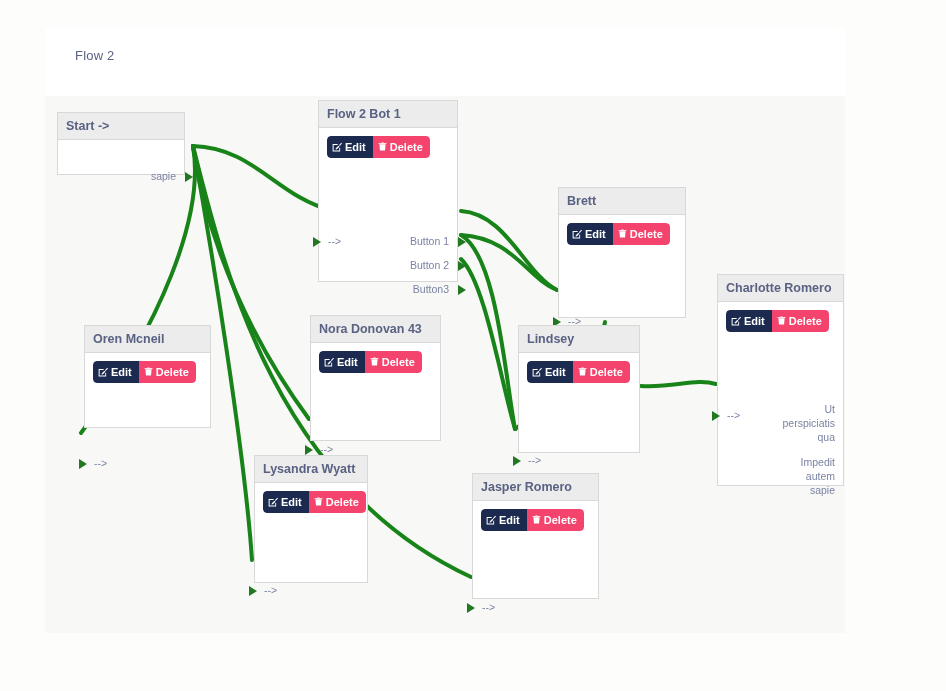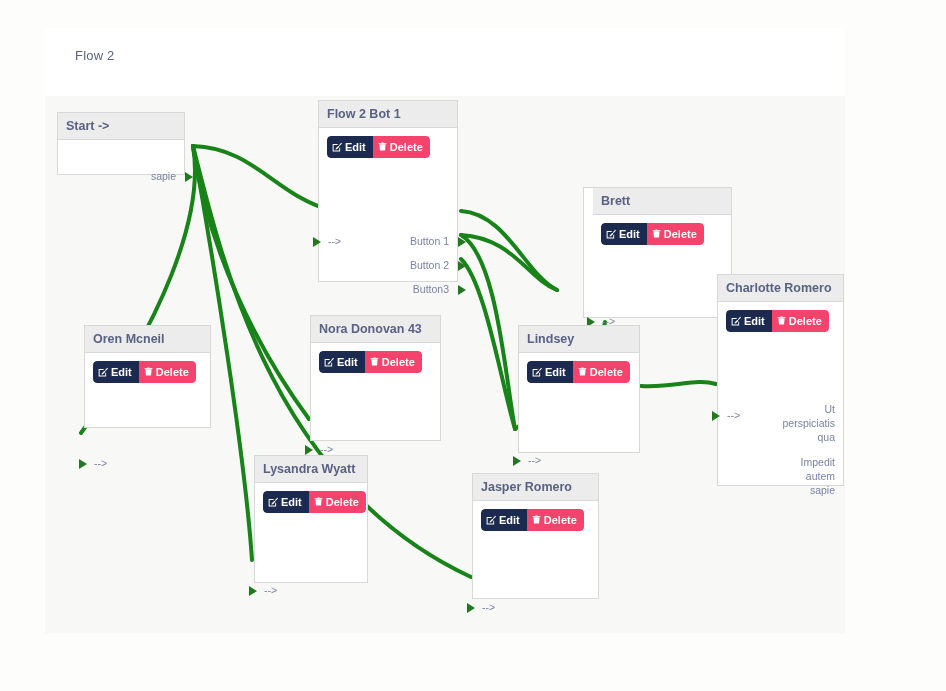--- a/index.html
+++ b/index.html
@@ -200,21 +200,21 @@
             <div class="port port-in" style="top: 107px;">--&gt;</div>
             <div class="marker marker-in" style="top: 109px;"></div>
             <div class="port port-out" style="top: 107px;">Button 1</div>
             <div class="marker marker-out" style="top: 109px;"></div>
             <div class="port port-out" style="top: 131px;">Button 2</div>
             <div class="marker marker-out" style="top: 133px;"></div>
             <div class="port port-out" style="top: 155px;">Button3</div>
             <div class="marker marker-out" style="top: 157px;"></div>
           </div>
         </div>
-        <div class="node" style="left: 538px; top: 91px; width: 149px; height: 131px; padding-left: 9px;">
+        <div class="node" style="left: 513px; top: 91px; width: 128px; height: 131px;">
           <div class="node-header">Brett</div>
           <div class="node-body">
             <div class="btn-row">
               <div class="btn btn-edit">
                 <svg width="10" height="10" viewBox="0 0 16 16">
                   <path fill="#ffffff" d="M1 3h8v1.6H2.6v9H11.6V9H13v6H1z"></path>
                   <path fill="#ffffff" d="M14.8 1.2 11 5l1.2 1.2L16 2.4z"></path>
                   <path fill="#ffffff" d="M10.2 5.8 6.2 9.8 5.6 12l2.2-.6 4-4z"></path>
                 </svg>
                 <span>Edit</span>

